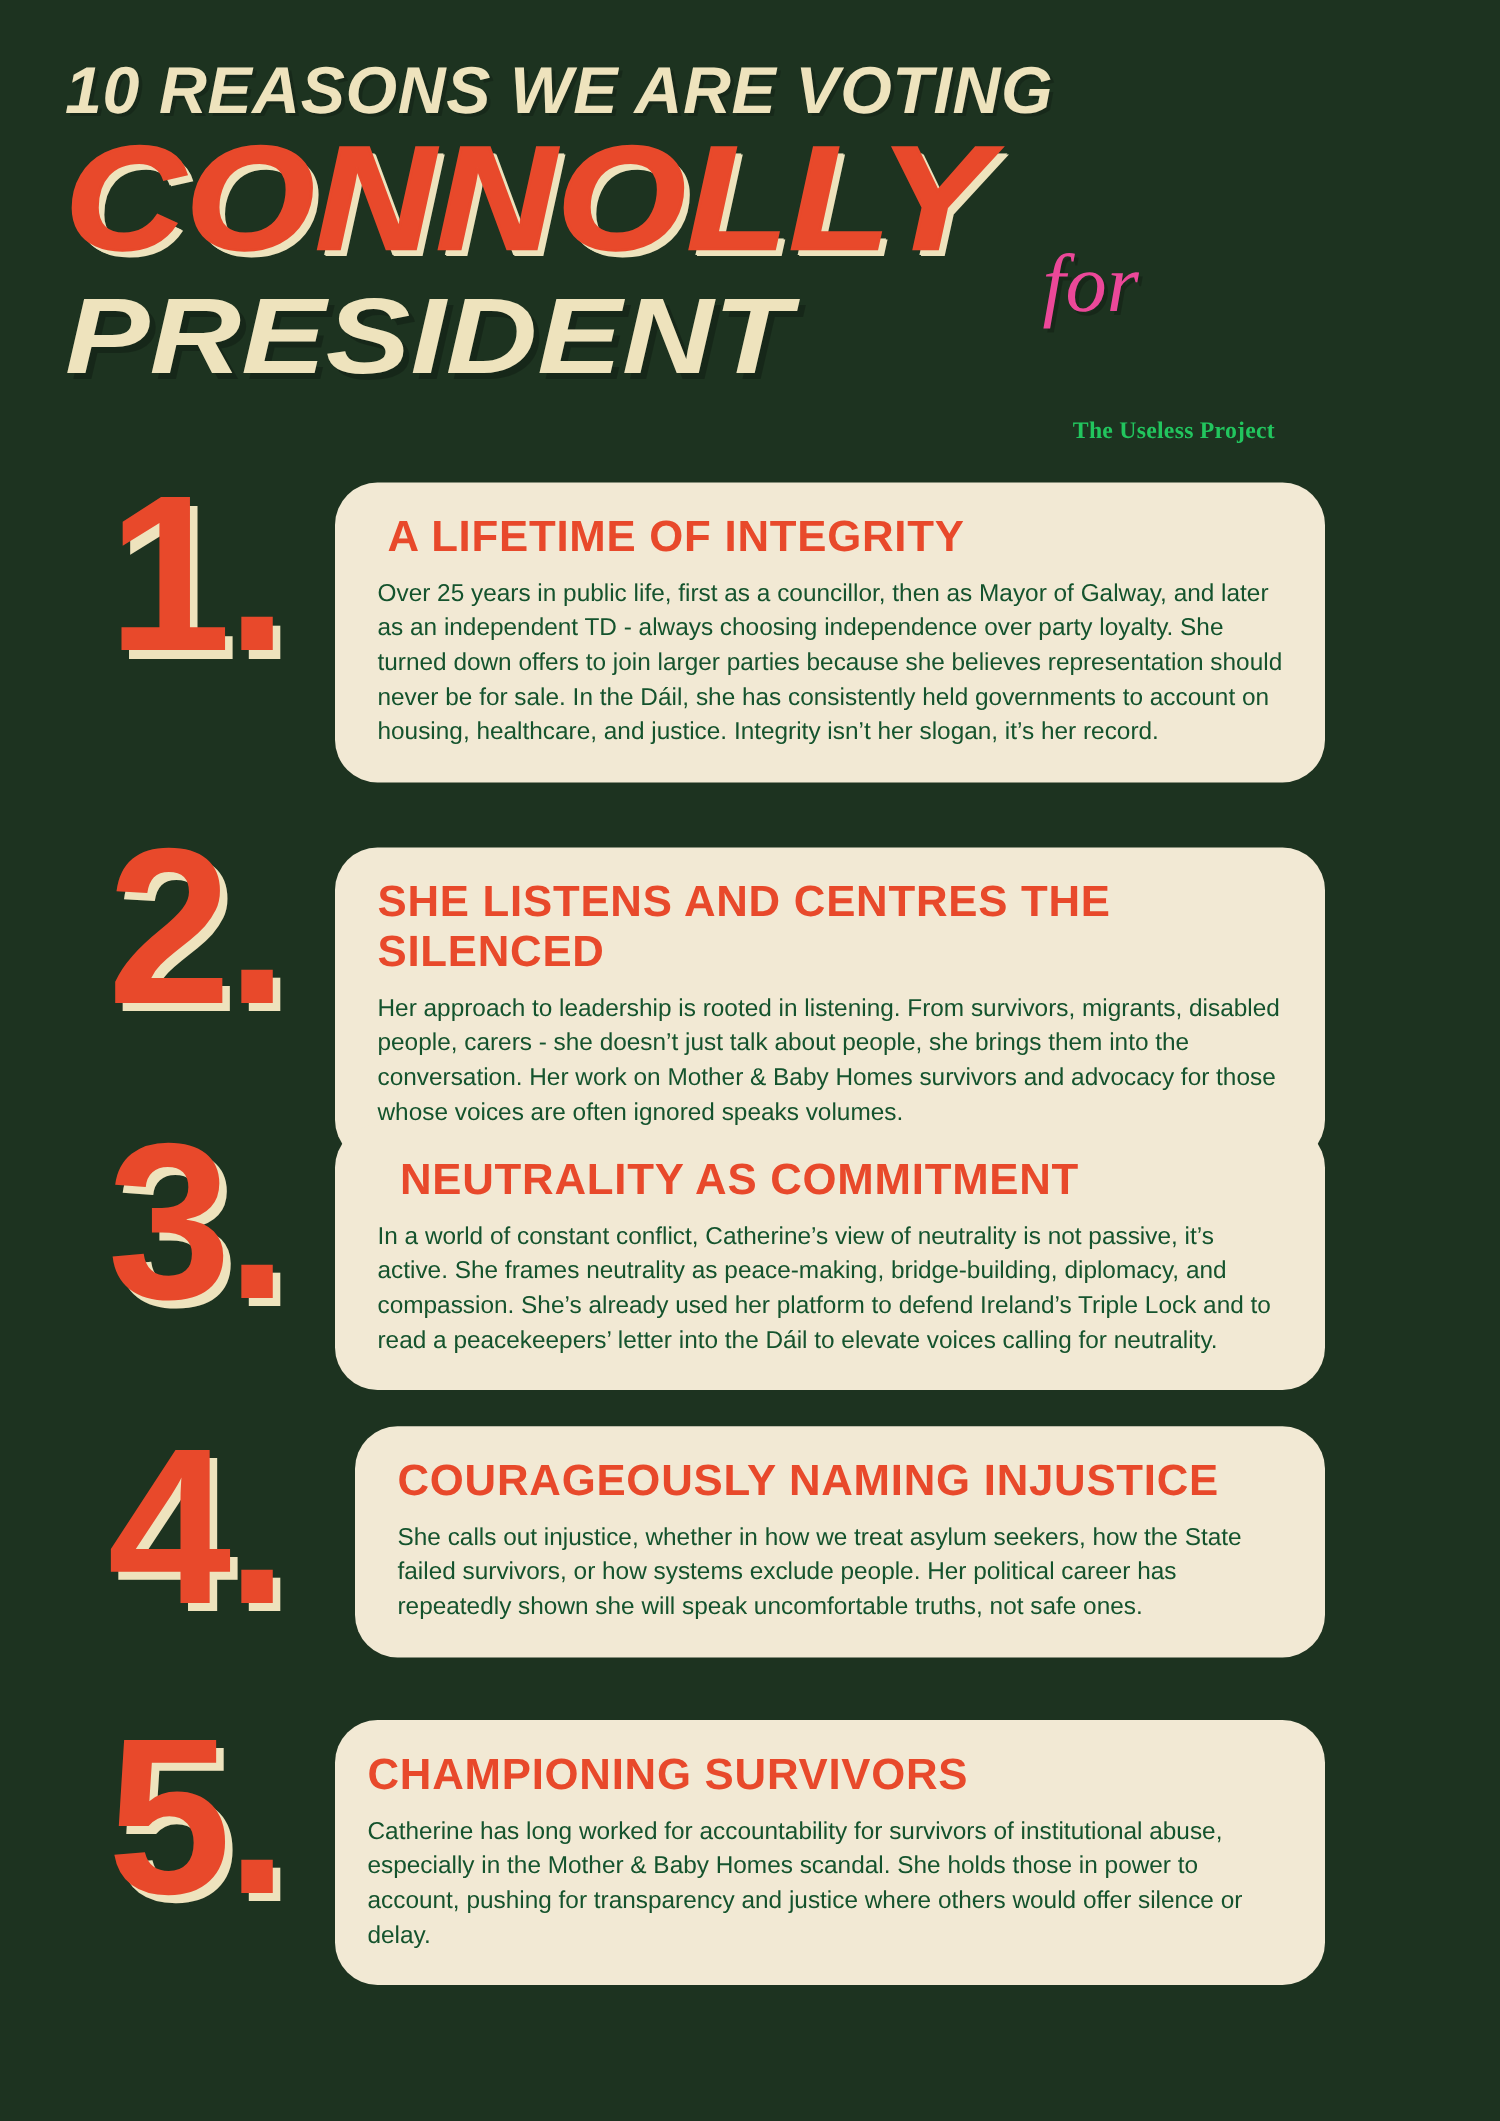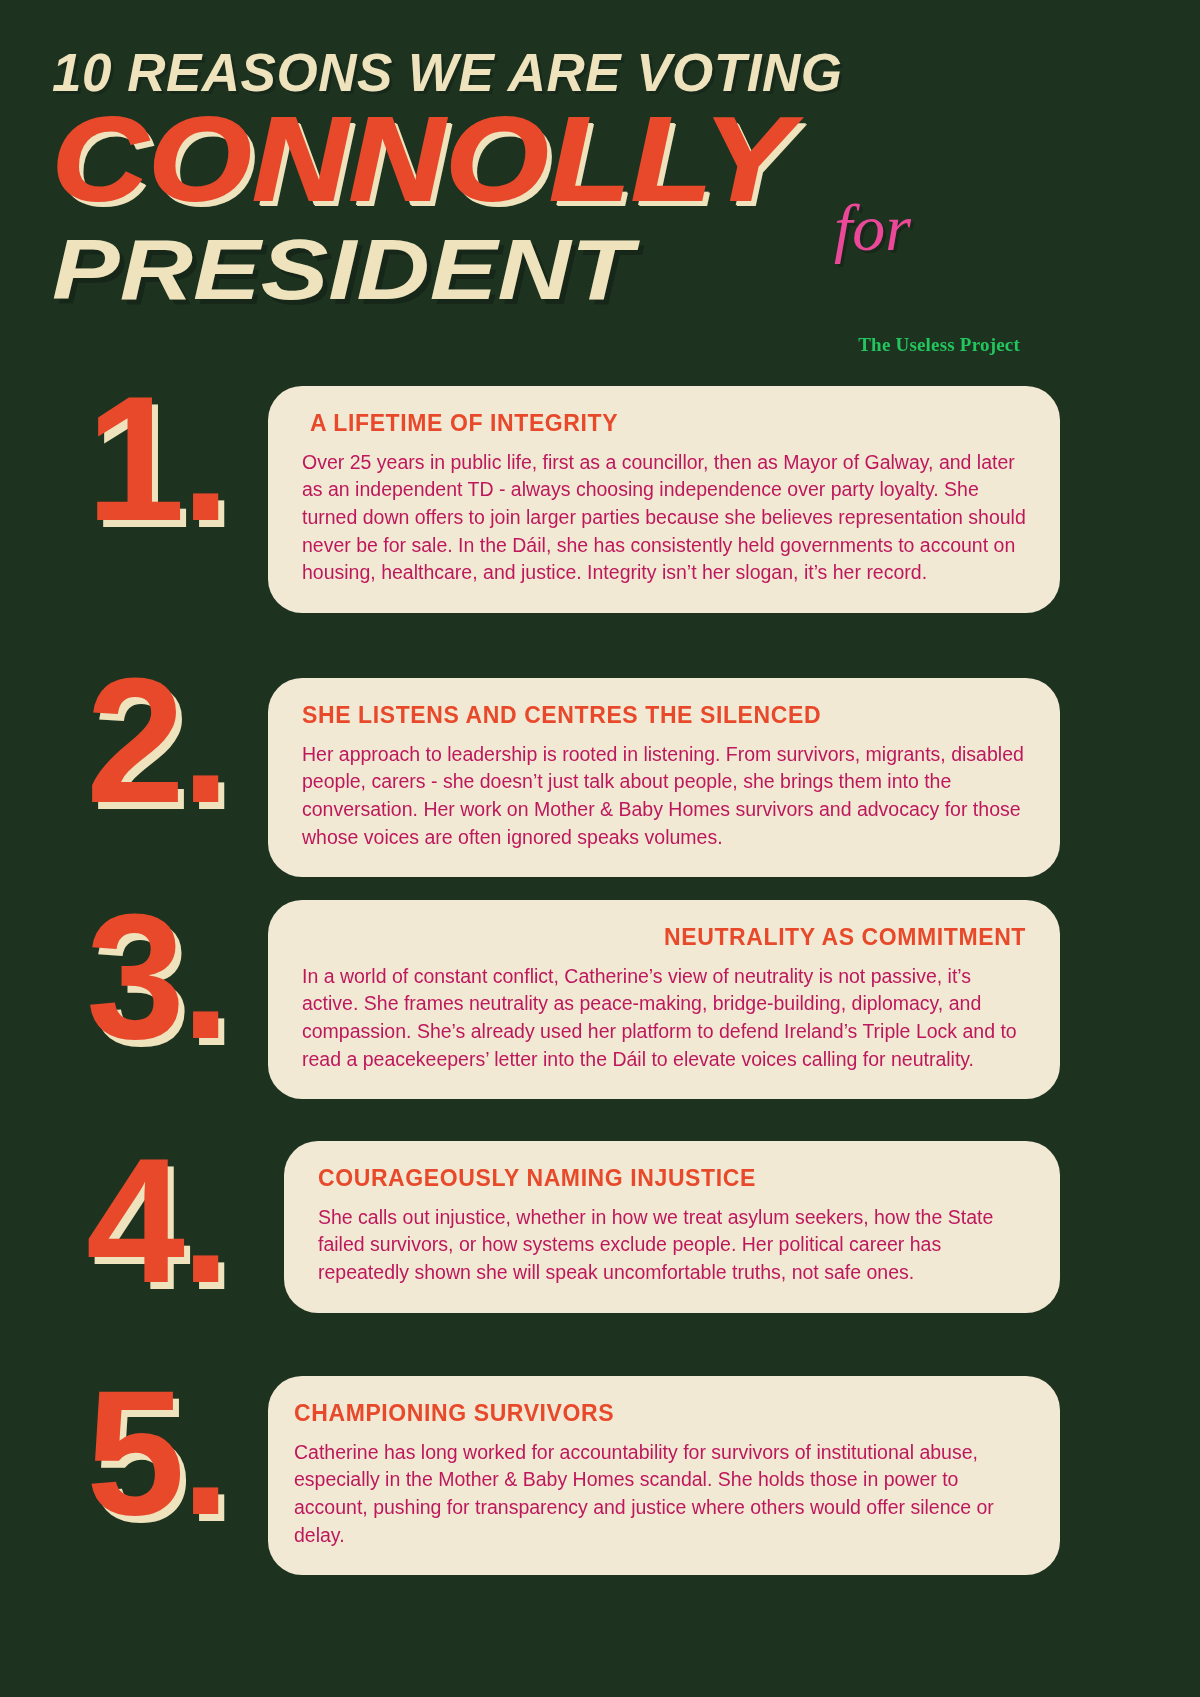--- a/index.html
+++ b/index.html
@@ -136,44 +136,44 @@
     right: 0;
     background: #f2e9d4;
     border-radius: 34px;
     padding: 24px 34px 26px 34px;
     z-index: 2;
   }
 
   .card-title {
     color: #e8492b;
     font-weight: bold;
-    font-size: 23px;
+    font-size: 35px;
     letter-spacing: 0.6px;
     margin-bottom: 12px;
     font-family: "Liberation Sans", sans-serif;
   }
 
   .card-body {
-    color: #be185d;
+    color: #14532d;
     font-size: 19.5px;
     line-height: 1.42;
     font-family: "Liberation Sans", sans-serif;
   }
 
   
   .r1 .card { top: 12px; }
   .r1 .num-wrap { top: -4px; }
   .r1 .card-title { padding-left: 8px; }
 
   .r2 .card { top: 14px; margin-top: 12px; }
   .r2 .num-wrap { top: 0px; }
 
   .r3 .card { top: 10px; }
   .r3 .num-wrap { top: -2px; }
-  .r3 .card-title { padding-left: 18px; text-align: right; }
+  .r3 .card-title { padding-left: 18px; }
 
   .r4 .card { top: 13px; margin-left: 16px; }
   .r4 .num-wrap { top: 4px; }
 
   .r5 .card { top: 16px; padding-left: 26px; }
   .r5 .num-wrap { top: 4px; }
 
   .r1 { height: 278px; }
   .r2 { height: 238px; }
   .r3 { height: 238px; }

